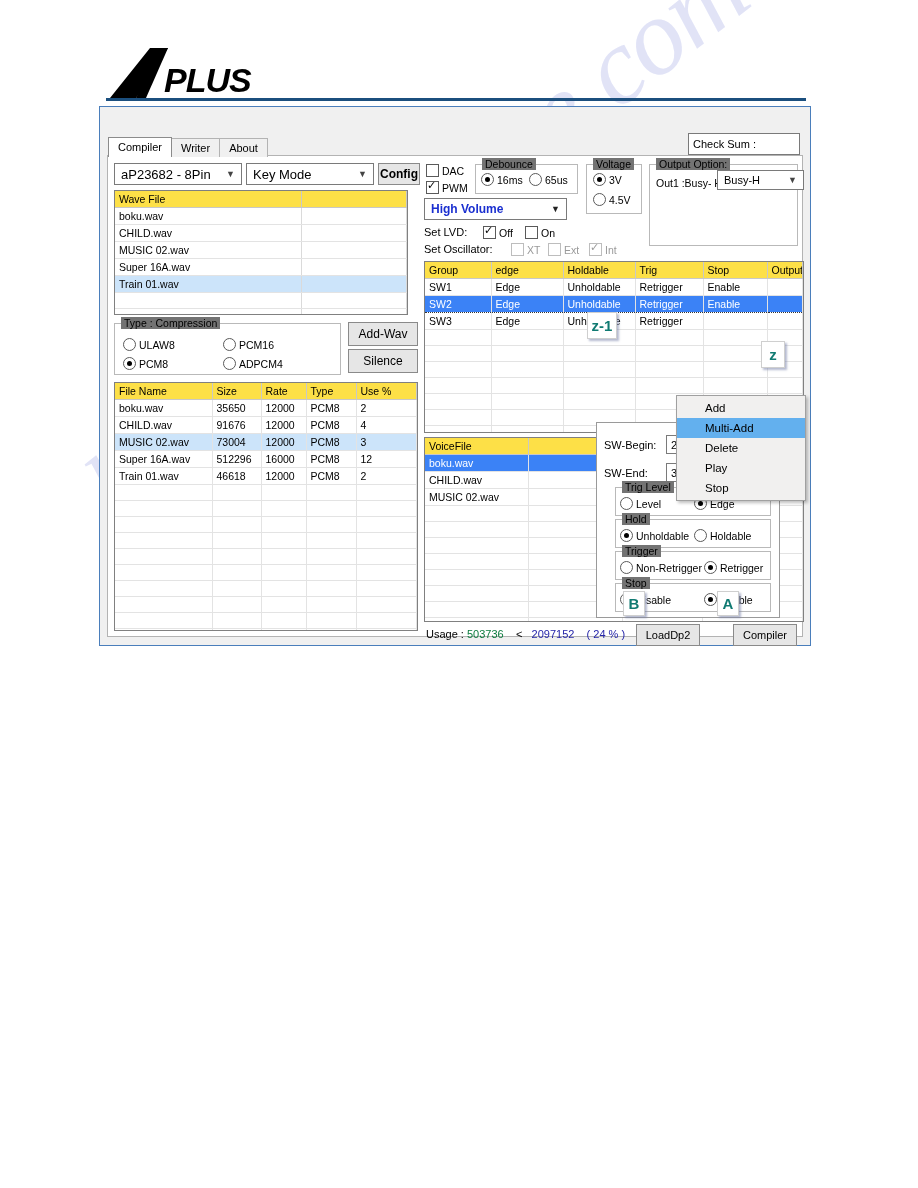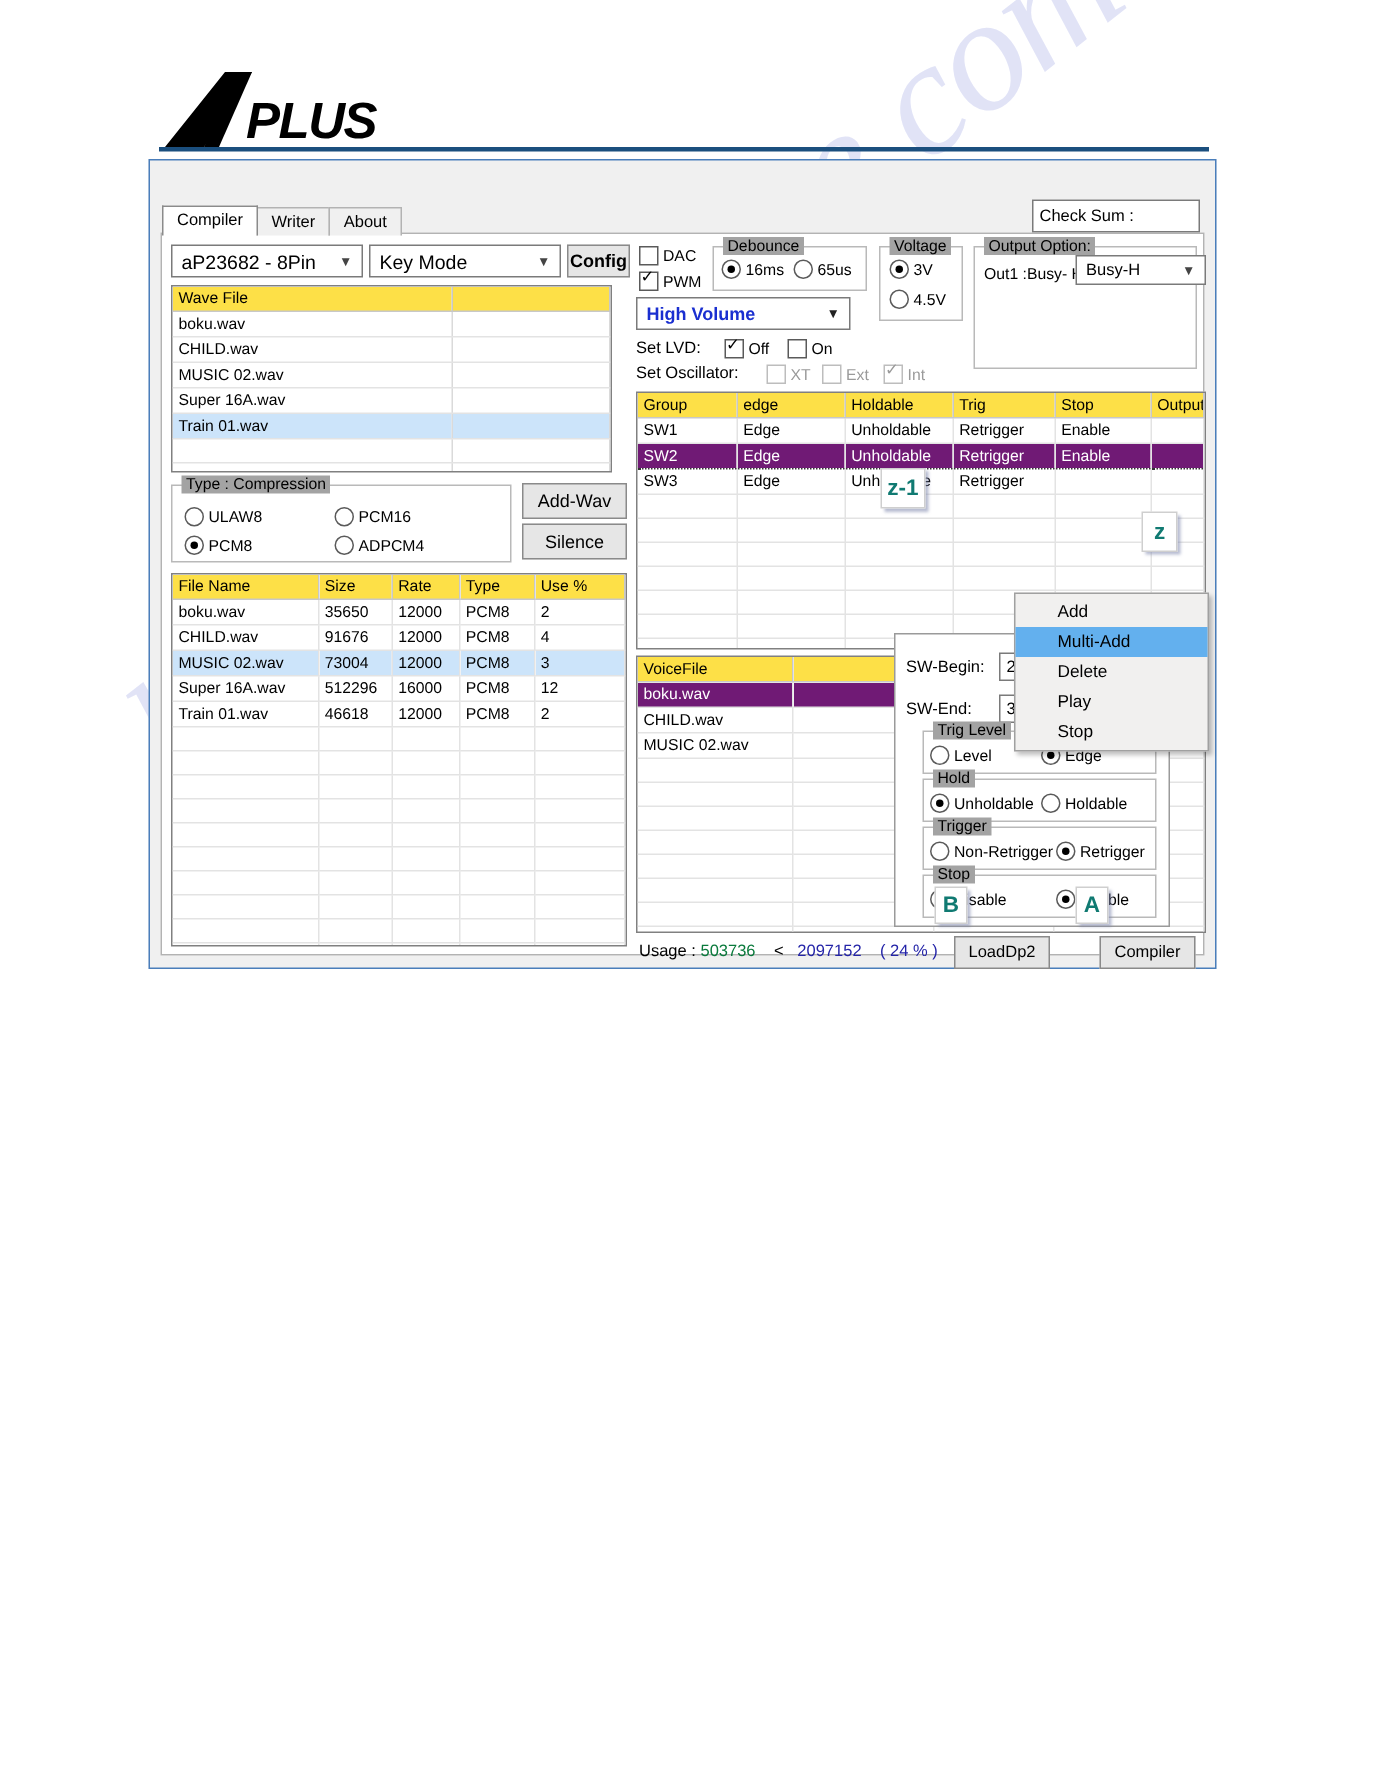--- a/index.html
+++ b/index.html
@@ -148,21 +148,21 @@
     cursor: default;
   }
   .grpbox {
     position: absolute;
     border: 1px solid #b9b9b9;
     box-sizing: border-box;
   }
   .grp-legend {
     position: absolute;
     top: -7px; left: 6px;
-    background: #a3a3a3;
+    background: #737373;
     padding: 0 3px;
     font-size: 10.5px;
     color: #000;
   }
   .radio, .checkbox {
     display: inline-flex; align-items: center;
     font-size: 10.5px; color: #000;
     white-space: nowrap;
   }
   .rdot {
@@ -215,21 +215,21 @@
   }
   .grid td {
     padding: 2px 4px;
     border-right: 1px solid #e3e3e3;
     border-bottom: 1px solid #e3e3e3;
     white-space: nowrap;
     overflow: hidden;
     height: 11px;
   }
   .grid tr.sel-light td { background: #cce4fa; }
-  .grid tr.sel-blue td { background: #701a75; color: #fff; }
+  .grid tr.sel-blue td { background: #3b82f6; color: #fff; }
   .grid tr.sel-blue.focus td { border-top: 1px dotted #333; border-bottom: 1px dotted #333; }
 
   
   #waveListGrid td { border-right-color: #dadada; }
 
   
   .dialog {
     position: absolute;
     background: #ffffff;
     border: 1px solid #9a9a9a;

